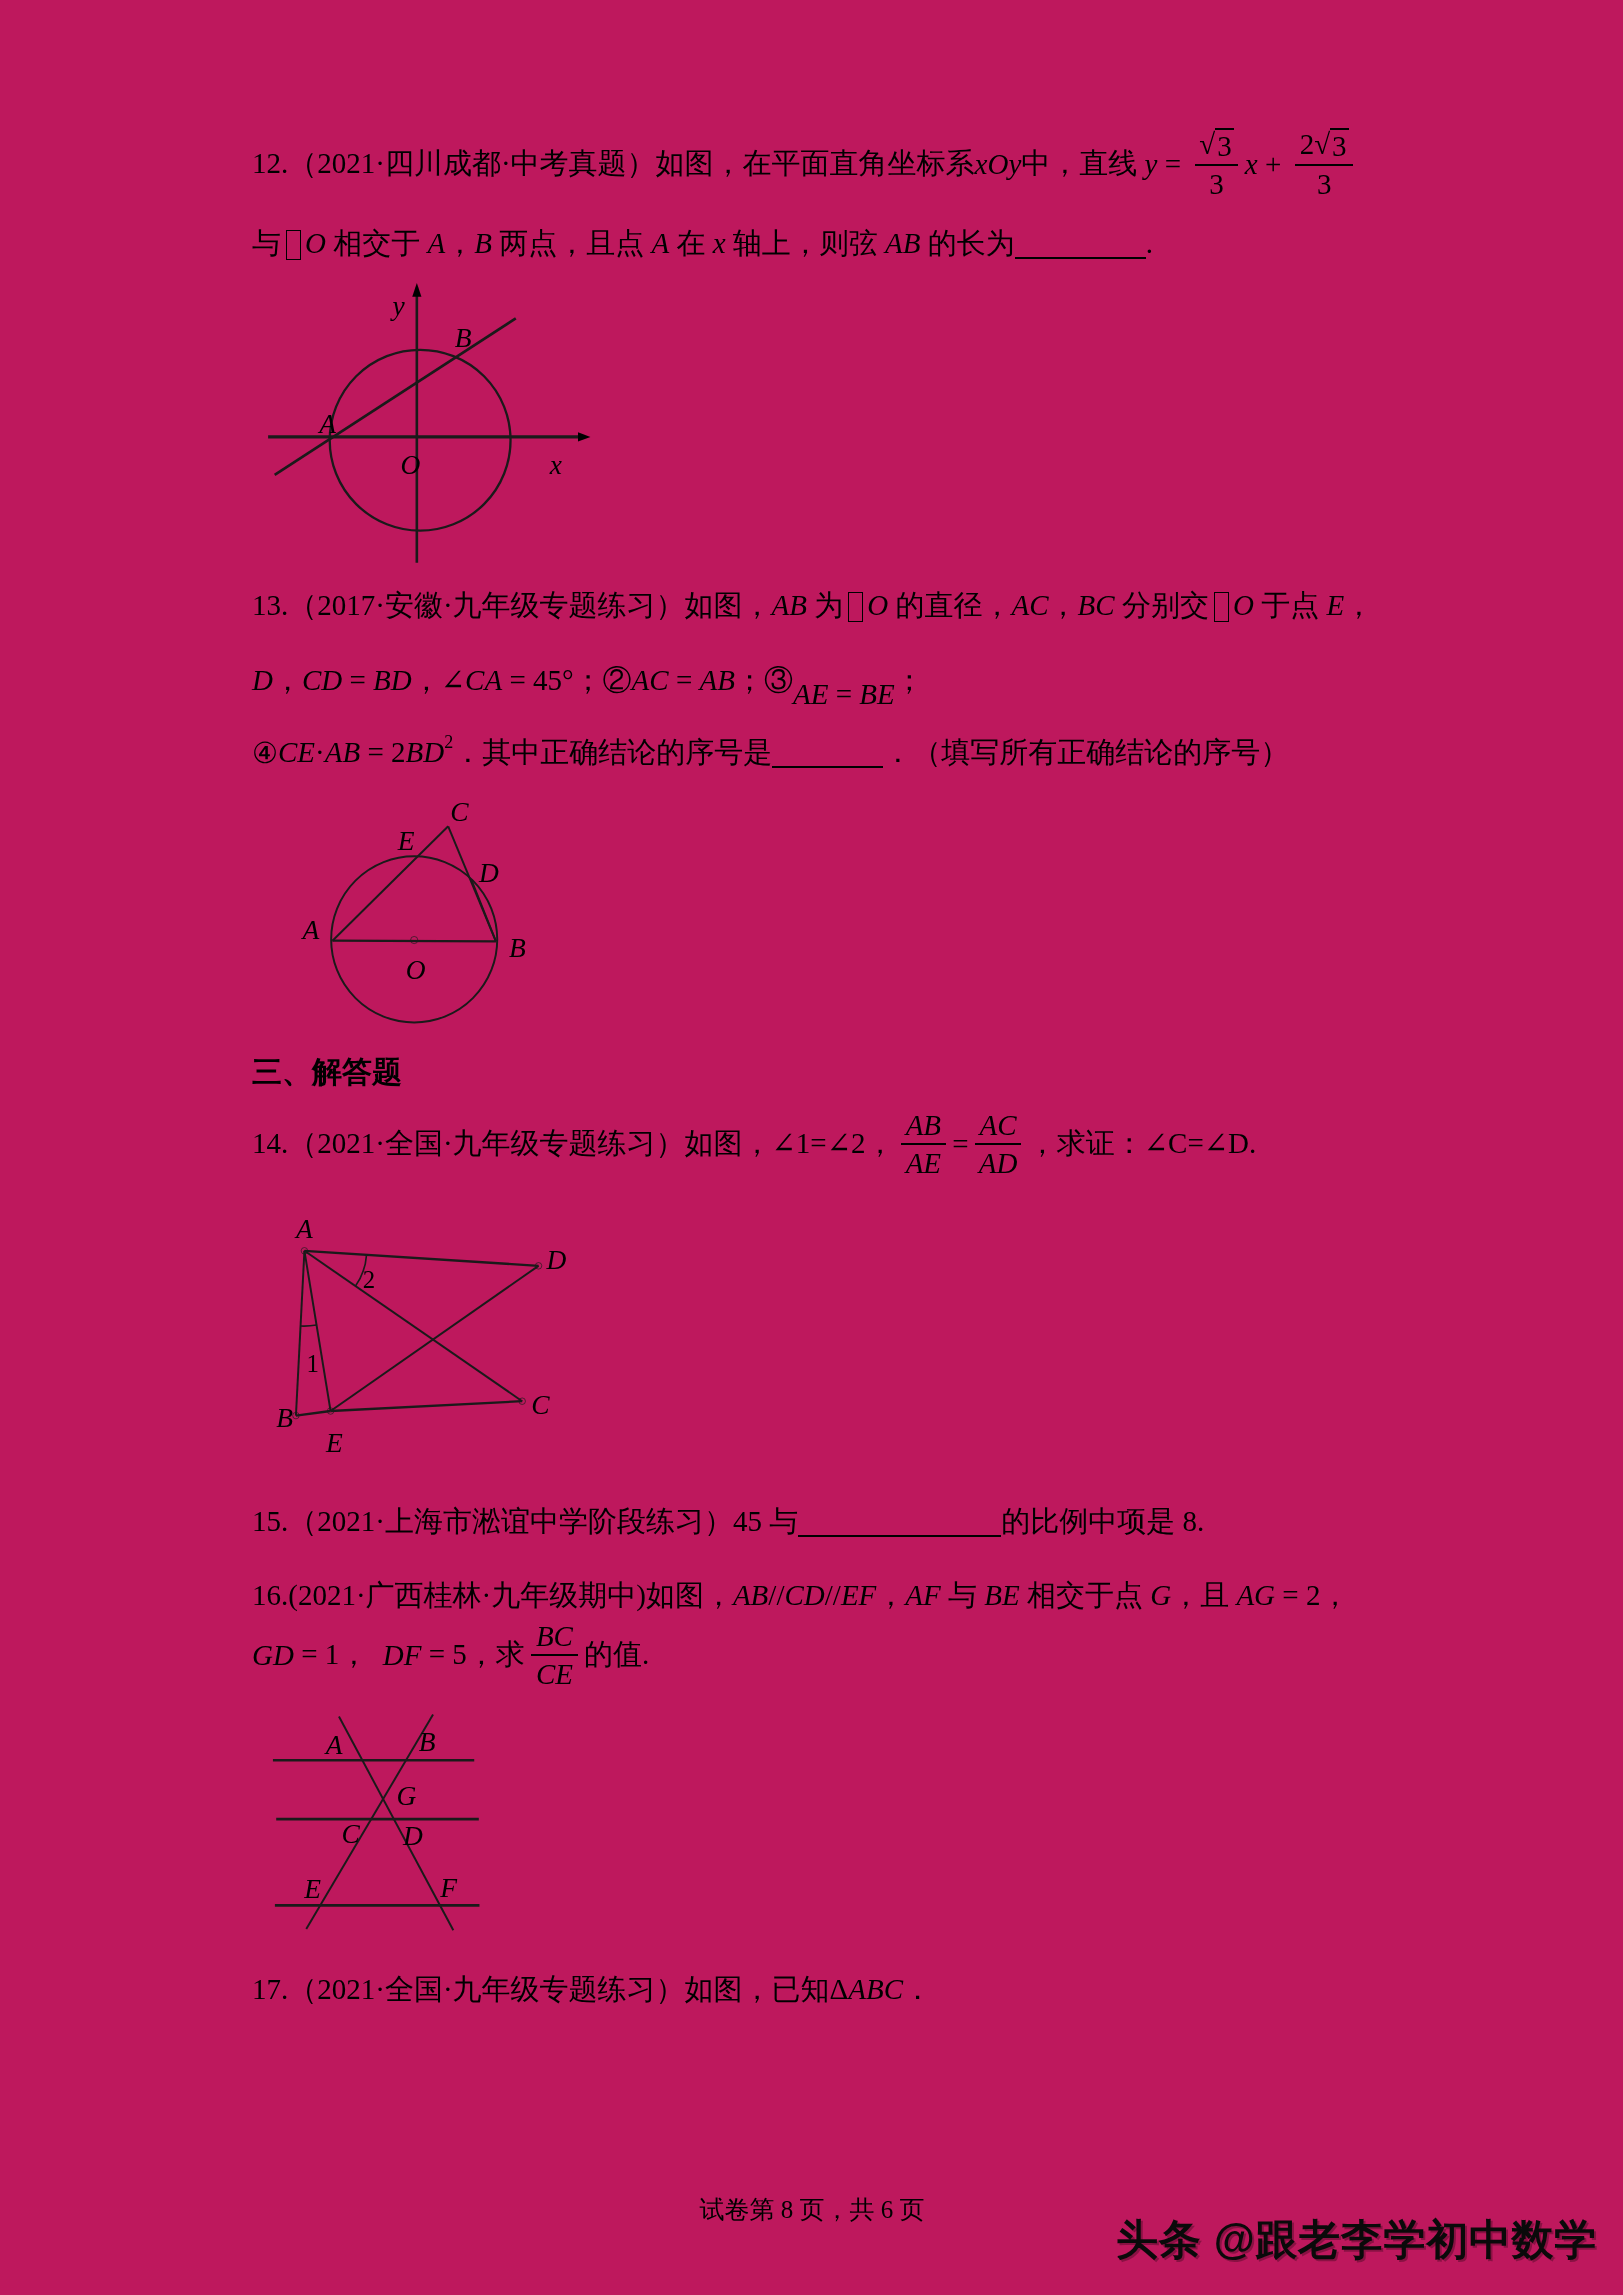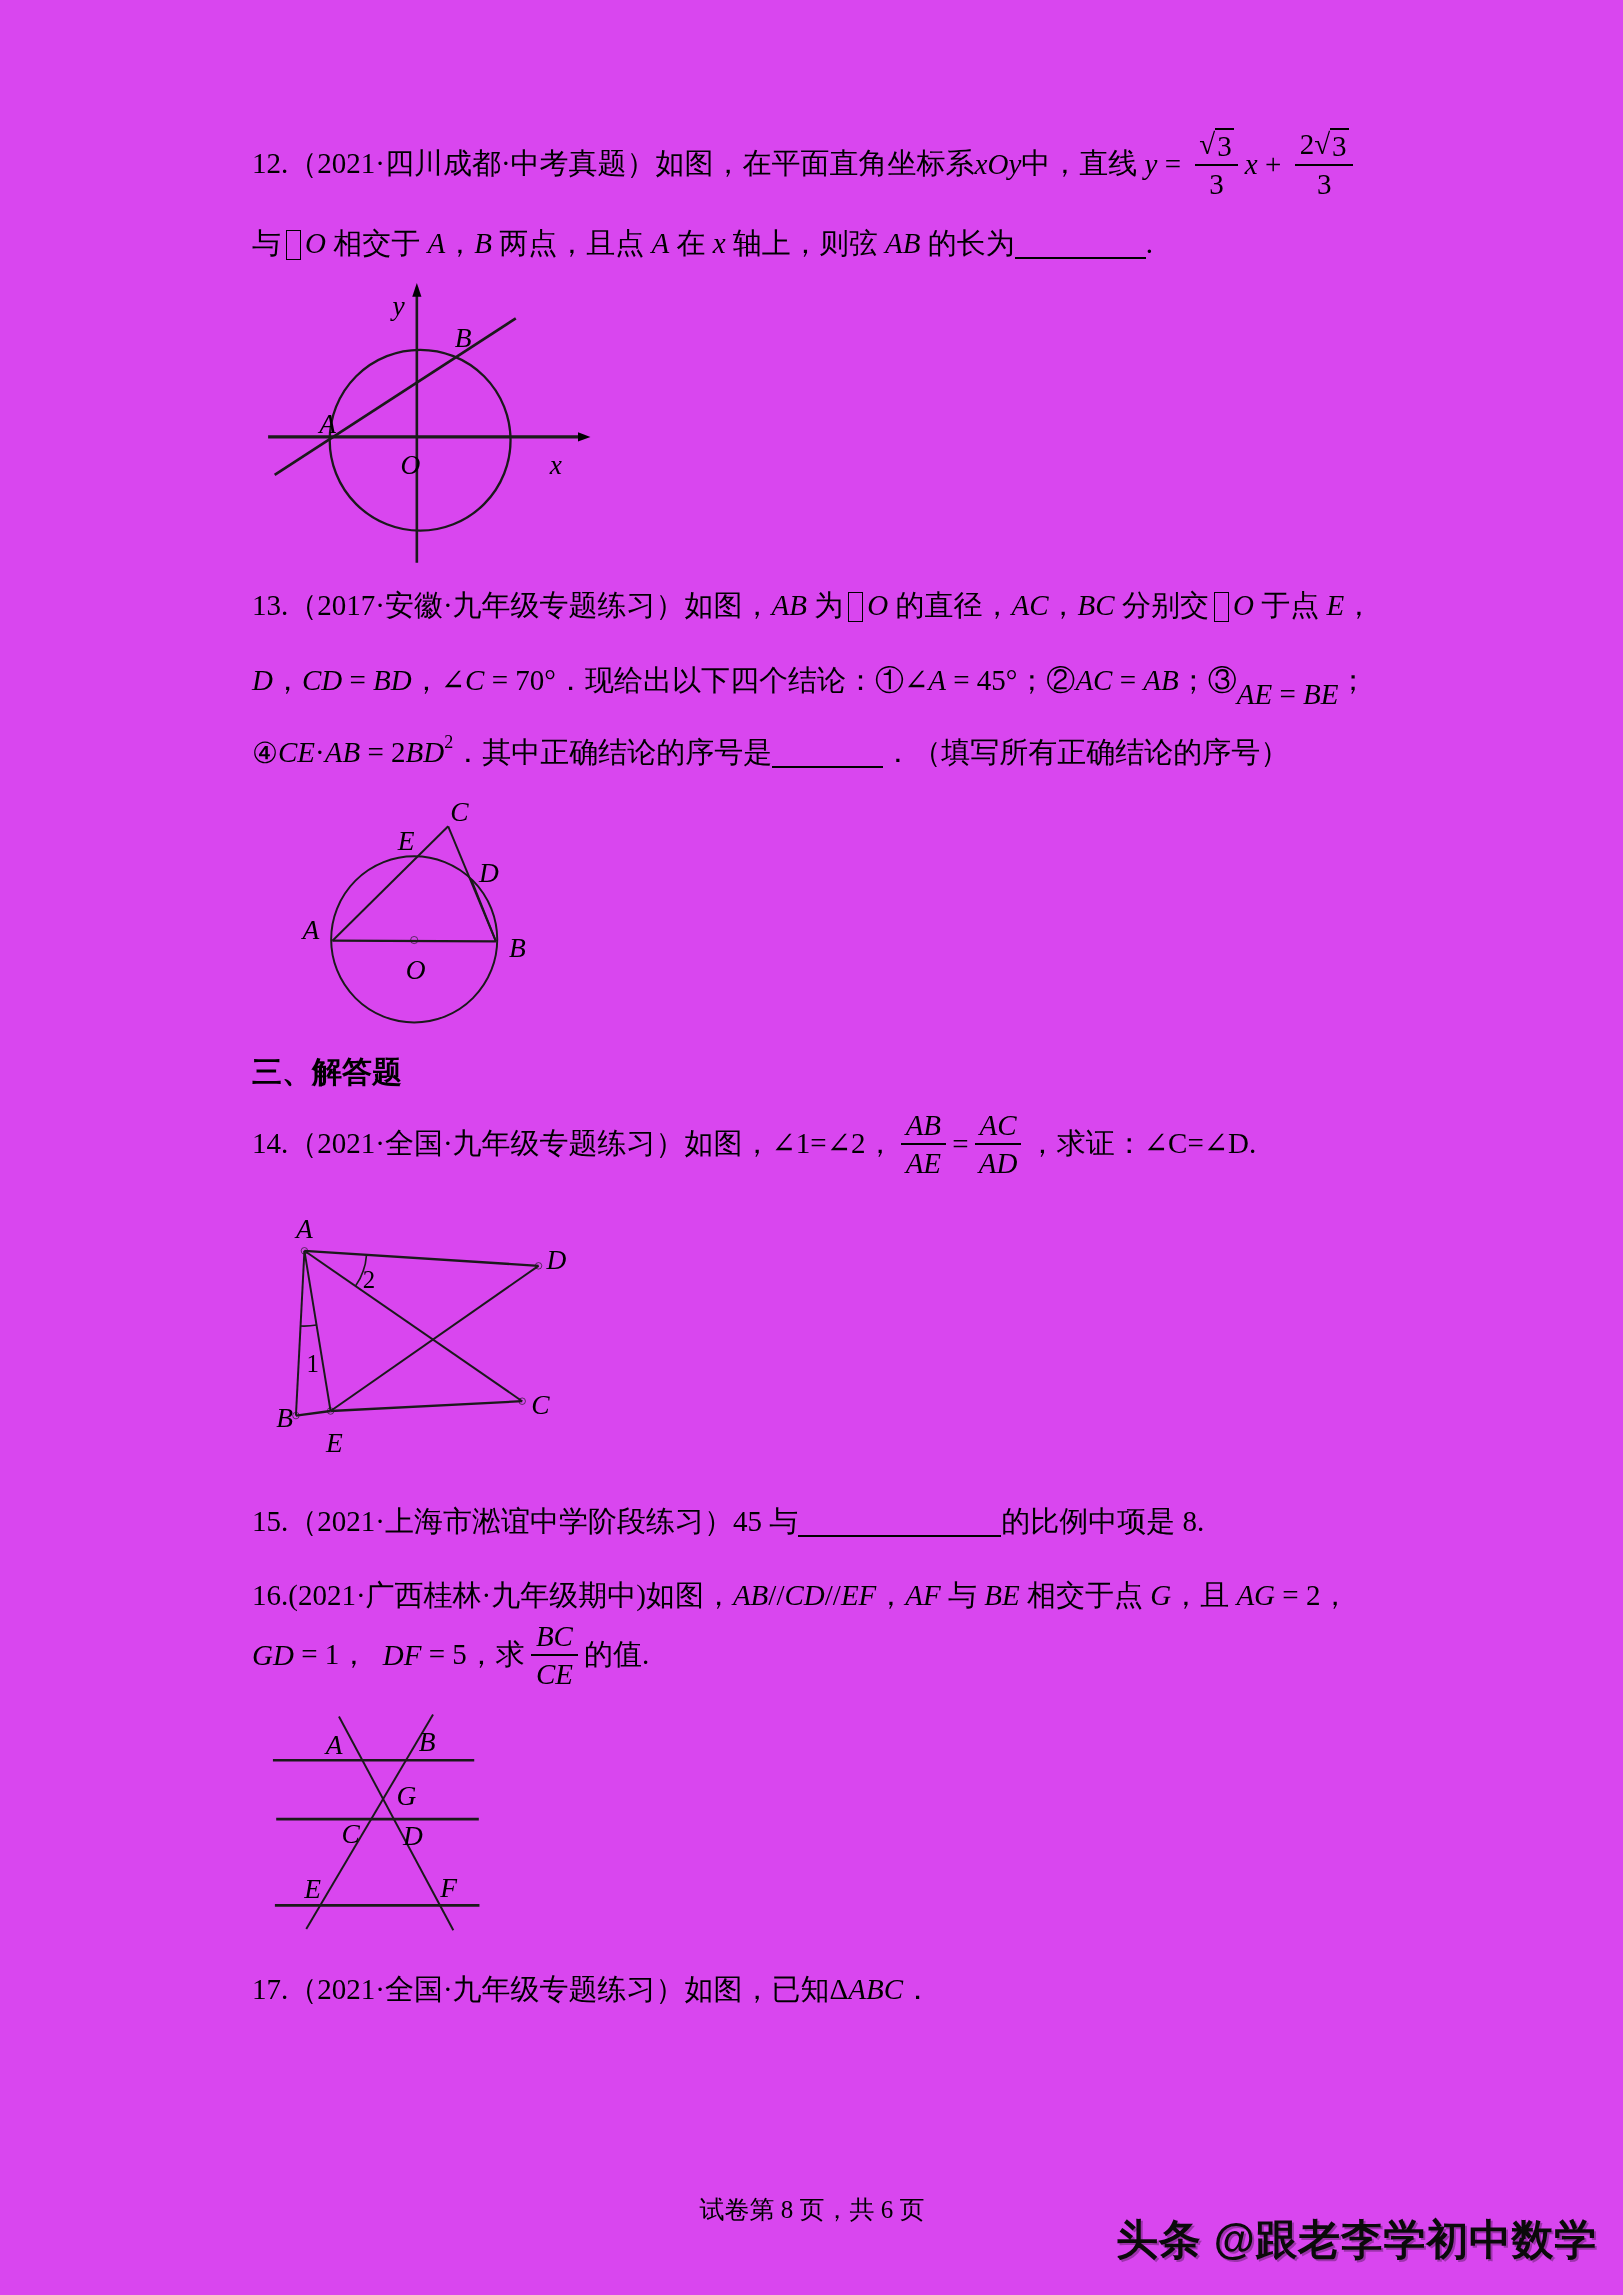--- a/index.html
+++ b/index.html
@@ -1,17 +1,17 @@
 <!DOCTYPE html>
 <html style="font-size:10.5px"><head>
 <meta charset="utf-8">
 <style>
   html,body { margin:0; padding:0; background:#e8e8e8; }
   .page {
-    position:relative; width:1624px; height:2295px; background:#d946ef;
+    position:relative; width:1624px; height:2295px; background:#be185d;
     font-family:"Liberation Serif","DejaVu Serif",serif; color:#000;
     font-size:29px; overflow:hidden; margin:0 auto;
   }
   .line { position:absolute; display:flex; align-items:center; white-space:nowrap; }
   .line span { white-space:pre; }
   .i { font-style:italic; }
   .low { position:relative; top:14.4px; }
   .sup { font-size:0.62em; position:relative; top:-0.55em; }
   .frac { display:inline-flex; flex-direction:column; align-items:center; margin:0 6.5px; }
   .num, .den { display:inline-flex; justify-content:center; line-height:1.12; }
@@ -101,21 +101,20 @@
       <span>，</span>
     </div>
   <div class="line" style="left:252px; top:661px; height:39px;">
       <span class="i">D</span>
       <span>，</span>
       <span class="i">CD</span>
       <span> = </span>
       <span class="i">BD</span>
       <span>，∠</span>
       <span class="i">C</span>
-      <span> = 70°．现给出以下四个结论：①∠</span>
       <span class="i">A</span>
       <span> = 45°；②</span>
       <span class="i">AC</span>
       <span> = </span>
       <span class="i">AB</span>
       <span>；③</span>
       <span class="i low">AE</span>
       <span class="low"> = </span>
       <span class="i low">BE</span>
       <span>；</span>

